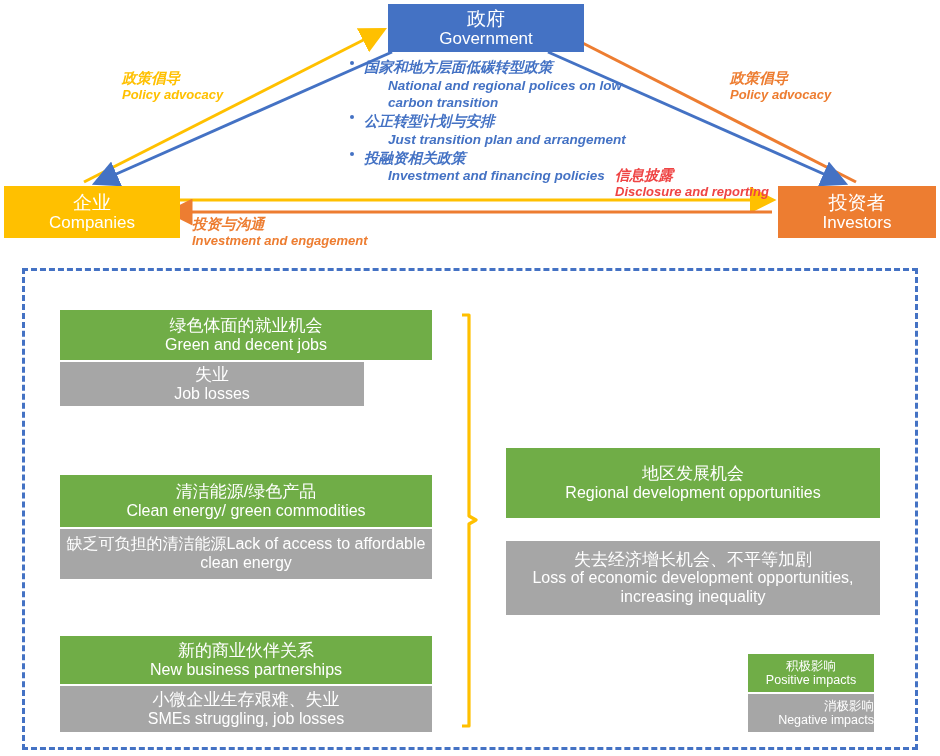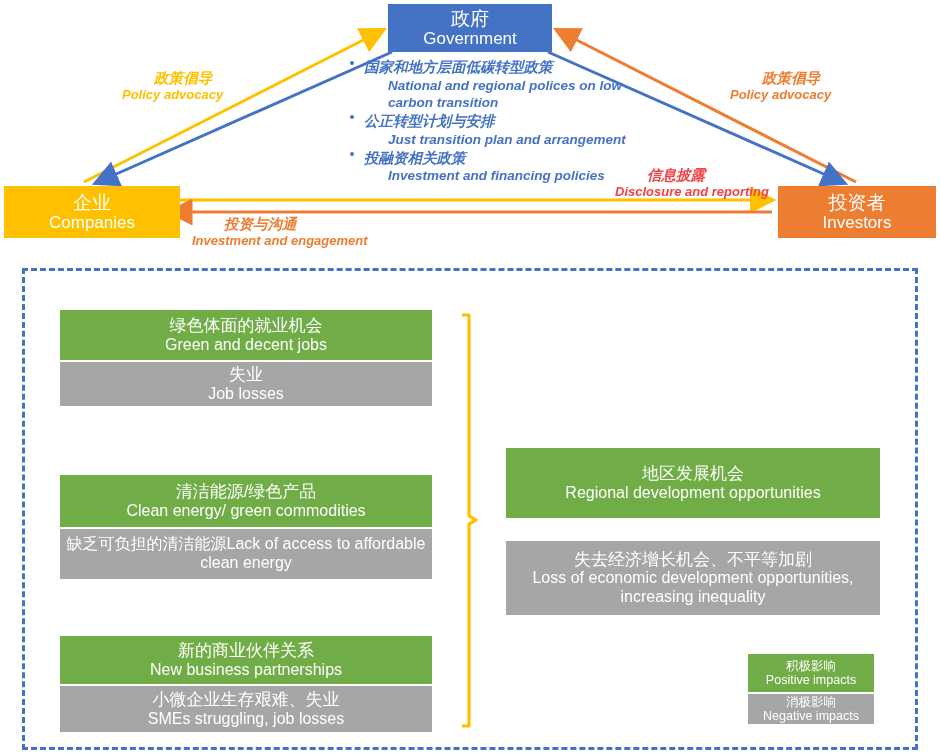--- a/index.html
+++ b/index.html
@@ -8,26 +8,26 @@
 
   #stage{position:absolute;left:0;top:0;width:940px;height:756px;}
 
   svg.layer{position:absolute;left:0;top:0;width:940px;height:756px;pointer-events:none;}
 
   .node{position:absolute;display:flex;flex-direction:column;align-items:center;
         justify-content:center;color:#ffffff;text-align:center;line-height:1.12;}
   .node .cn{font-size:19px;}
   .node .en{font-size:17px;}
 
-  #gov{left:388px;top:4px;width:164px;height:48px;background:#4472C4;}
+  #gov{left:388px;top:4px;width:196px;height:48px;background:#4472C4;}
   #companies{left:4px;top:186px;width:176px;height:52px;background:#FFC000;}
   #investors{left:778px;top:186px;width:158px;height:52px;background:#ED7D31;}
 
   .edgelabel{position:absolute;font-style:italic;font-weight:bold;line-height:1.2;}
-  .edgelabel .cn{display:block;font-size:14.5px;margin-left:32px;}
+  .edgelabel .cn{display:block;font-size:14.5px;}
   .edgelabel .en{display:block;font-size:13px;}
 
   #lbl-policy-left{left:122px;top:70px;color:#FFC000;}
   #lbl-policy-right{left:730px;top:70px;color:#ED7D31;}
   #lbl-disclosure{left:615px;top:167px;color:#ef4444;}
   #lbl-investment{left:192px;top:216px;color:#ED7D31;}
 
   #gov-bullets{position:absolute;left:348px;top:58px;width:290px;color:#4472C4;
                font-style:italic;font-weight:bold;}
   #gov-bullets .grp{margin-bottom:1px;position:relative;padding-left:16px;}
@@ -41,34 +41,34 @@
 
   .ibox{position:absolute;display:flex;flex-direction:column;align-items:center;
         justify-content:center;text-align:center;color:#ffffff;line-height:1.16;
         box-sizing:border-box;}
   .ibox .cn{font-size:17px;}
   .ibox .en{font-size:16px;}
   .pos{background:#70AD47;}
   .neg{background:#A6A6A6;}
 
   #b1{left:60px;top:310px;width:372px;height:50px;}
-  #b2{left:60px;top:362px;width:372px;height:44px;}
+  #b2{left:60px;top:362px;width:304px;height:44px;}
   #b3{left:60px;top:475px;width:372px;height:52px;}
   #b4{left:60px;top:529px;width:372px;height:50px;}
   #b5{left:60px;top:636px;width:372px;height:48px;}
   #b6{left:60px;top:686px;width:372px;height:46px;}
   #b7{left:506px;top:448px;width:374px;height:70px;text-align:center;}
   #b8{left:506px;top:520px;width:374px;height:74px;margin-top:21px;}
 
   .legend{position:absolute;display:flex;flex-direction:column;align-items:center;
           justify-content:center;text-align:center;color:#ffffff;line-height:1.12;}
   .legend .cn{font-size:12.5px;}
   .legend .en{font-size:12.5px;}
   #lg-pos{left:748px;top:654px;width:126px;height:38px;}
-  #lg-neg{left:748px;top:694px;width:126px;height:30px;}
+  #lg-neg{left:748px;top:694px;width:126px;height:38px;align-items:flex-end;}
 </style>
 </head>
 <body>
 
 <div id="stage">
 
   <svg class="layer" viewBox="0 0 940 756">
     <defs>
       <marker id="ah-yellow" markerWidth="9" markerHeight="9" refX="7.5" refY="4.5" orient="auto">
         <path d="M0,0 L9,4.5 L0,9 z" fill="#FFC000"></path>

